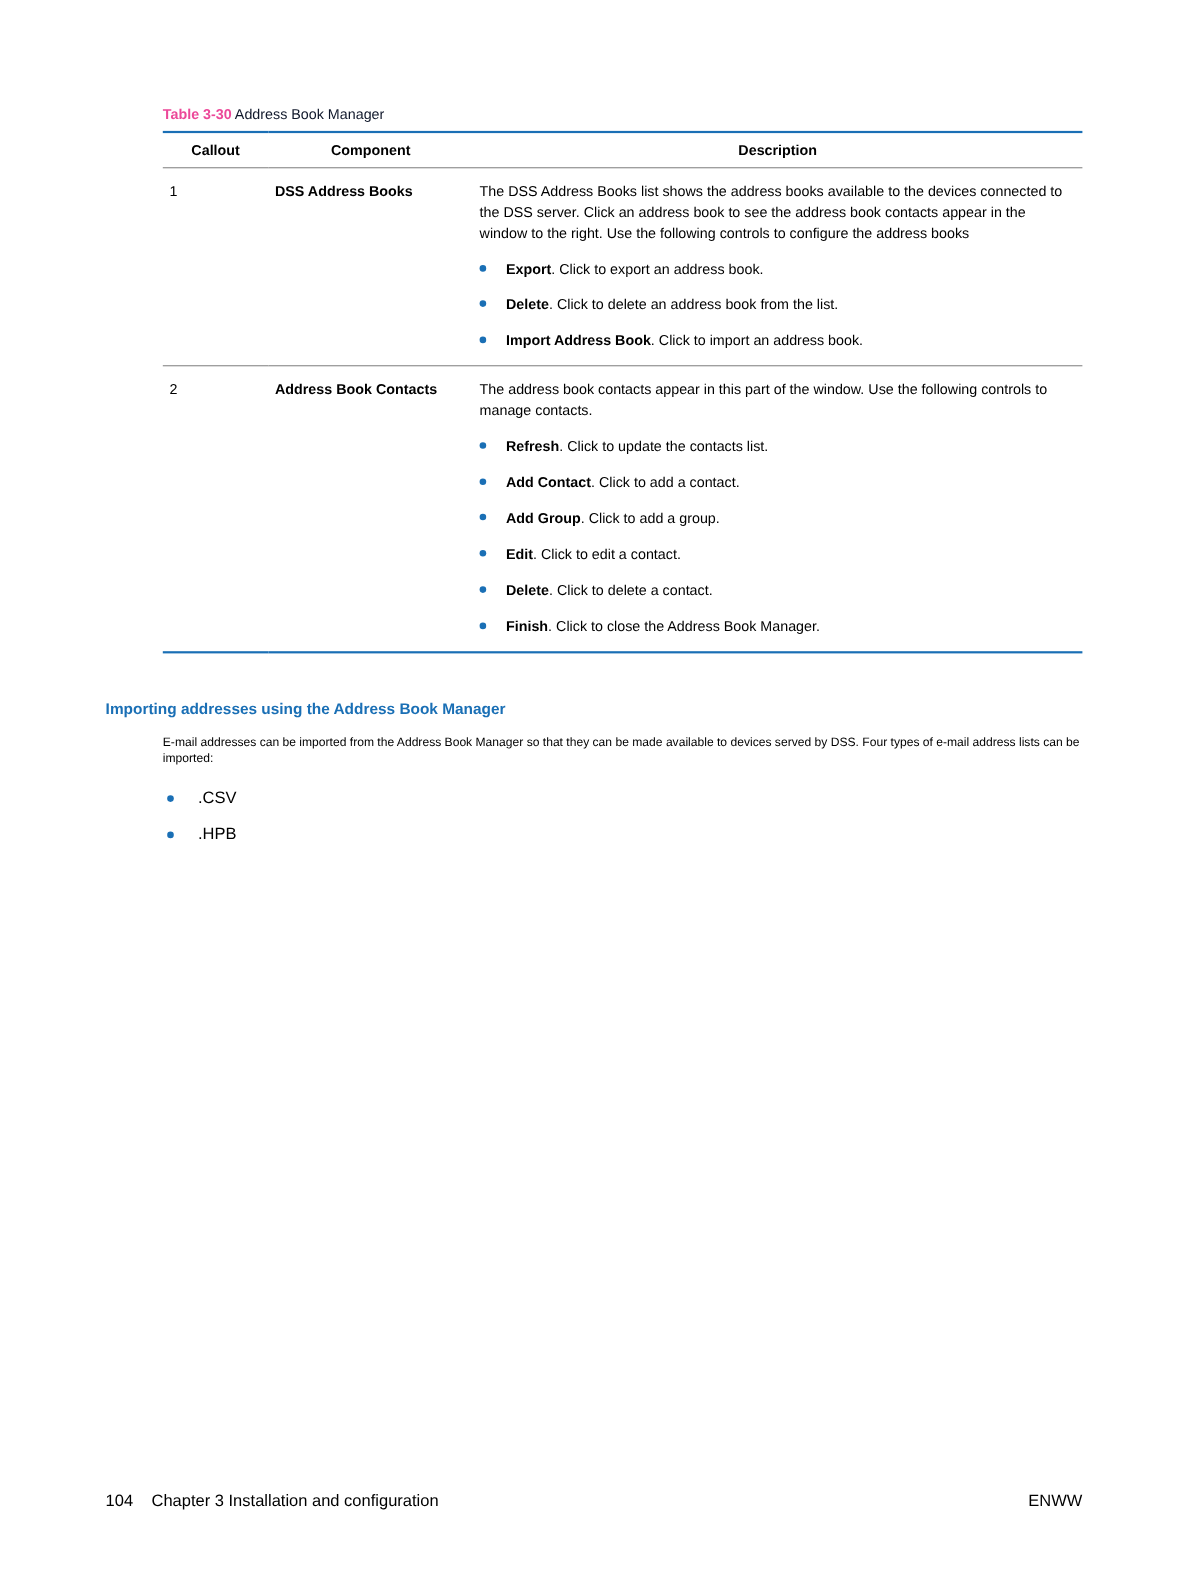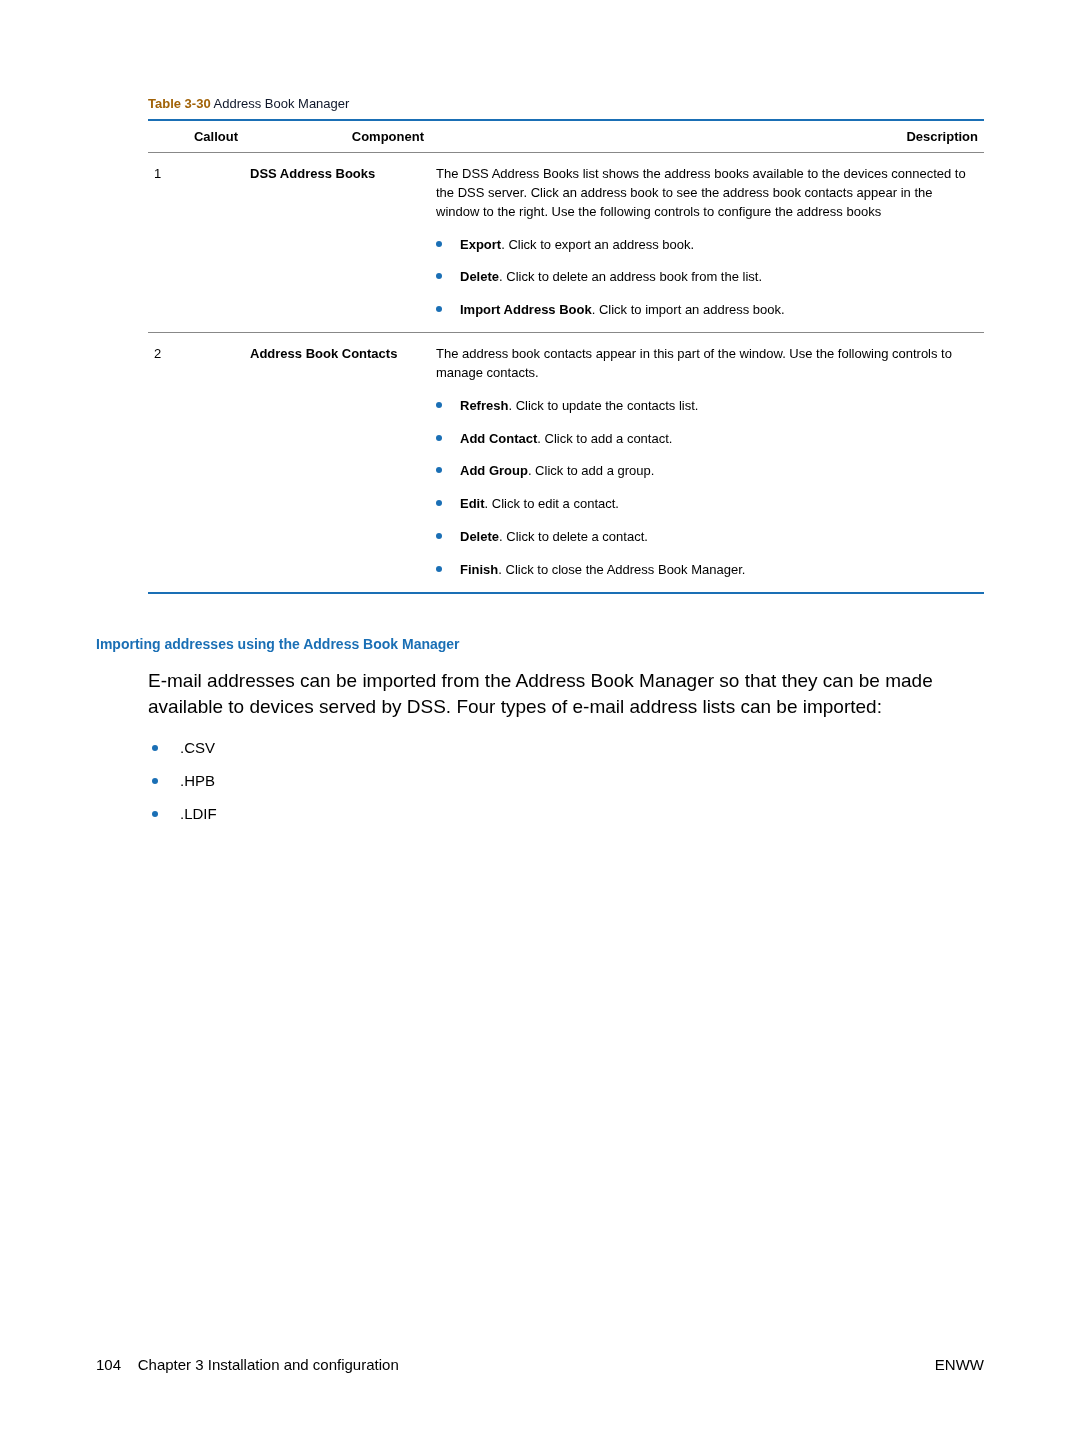--- a/index.html
+++ b/index.html
@@ -1,38 +1,38 @@
 <!DOCTYPE html>
 <html><head>
 <meta charset="utf-8">
 <style>
   * { box-sizing: border-box; margin: 0; padding: 0; }
   html, body { width: 1080px; height: 1437px; background: #fff; font-family: Arial, Helvetica, sans-serif; color: #000; }
   .page { padding: 96px 96px 56px 96px; position: relative; height: 100%; }
   .content { margin-left: 52px; }
   .table-caption { font-size: 13px; margin-bottom: 8px; }
-  .table-caption .label { color: #a16207; font-weight: bold; }
+  .table-caption .label { color: #ec4899; font-weight: bold; }
   .table-caption .title { color: #0f172a; font-weight: normal; }
   table.addr { width: 100%; border-collapse: collapse; font-size: 13px; }
   table.addr thead tr { border-top: 2px solid #1a6fb5; border-bottom: 1px solid #888; }
-  table.addr th { text-align: right; font-weight: bold; padding: 8px 6px; }
+  table.addr th { text-align: center; font-weight: bold; padding: 8px 6px; }
   table.addr th.col-callout { width: 96px; }
   table.addr th.col-component { width: 186px; }
   table.addr tbody tr { border-bottom: 1px solid #888; }
   table.addr tbody tr:last-child { border-bottom: 2px solid #1a6fb5; }
   table.addr td { vertical-align: top; padding: 12px 6px; line-height: 1.45; }
   td.component { font-weight: bold; }
   .desc-intro { margin-bottom: 14px; }
   ul.controls { list-style: none; padding-left: 0; }
   ul.controls li { position: relative; padding-left: 24px; margin-bottom: 14px; }
   ul.controls li:last-child { margin-bottom: 0; }
   ul.controls li .bullet { position: absolute; left: 0; top: 5px; width: 6px; height: 6px; border-radius: 50%; background: #1a6fb5; }
   .ctrl-name { font-weight: bold; }
   .section-heading { color: #1a6fb5; font-weight: bold; font-size: 14px; margin-top: 42px; margin-bottom: 16px; }
-  .body-text { font-size: 19px; line-height: 1.4; margin-bottom: 18px; }
+  .body-text { font-size: 11px; line-height: 1.4; margin-bottom: 18px; }
   ul.formats { list-style: none; padding-left: 0; font-size: 15px; }
   ul.formats li { position: relative; padding-left: 32px; margin-bottom: 16px; }
   ul.formats li .bullet { position: absolute; left: 4px; top: 6px; width: 6px; height: 6px; border-radius: 50%; background: #1a6fb5; }
   .footer { position: absolute; bottom: 64px; left: 96px; right: 96px; display: flex; justify-content: space-between; font-size: 15px; }
 </style>
 </head>
 <body>
 
 <div class="page">
   <div class="content">
@@ -82,21 +82,20 @@
 
   </div>
 
   <div class="section-heading">Importing addresses using the Address Book Manager</div>
 
   <div class="content">
     <p class="body-text">E-mail addresses can be imported from the Address Book Manager so that they can be made available to devices served by DSS. Four types of e-mail address lists can be imported:</p>
     <ul class="formats">
       <li><span class="bullet"></span><span>.CSV</span></li>
       <li><span class="bullet"></span><span>.HPB</span></li>
-      <li><span class="bullet"></span><span>.LDIF</span></li>
     </ul>
   </div>
 
   <div class="footer">
     <div>
       <span>104</span>
       <span>&nbsp;&nbsp;</span>
       <span>Chapter 3   Installation and configuration</span>
     </div>
     <div>ENWW</div>

